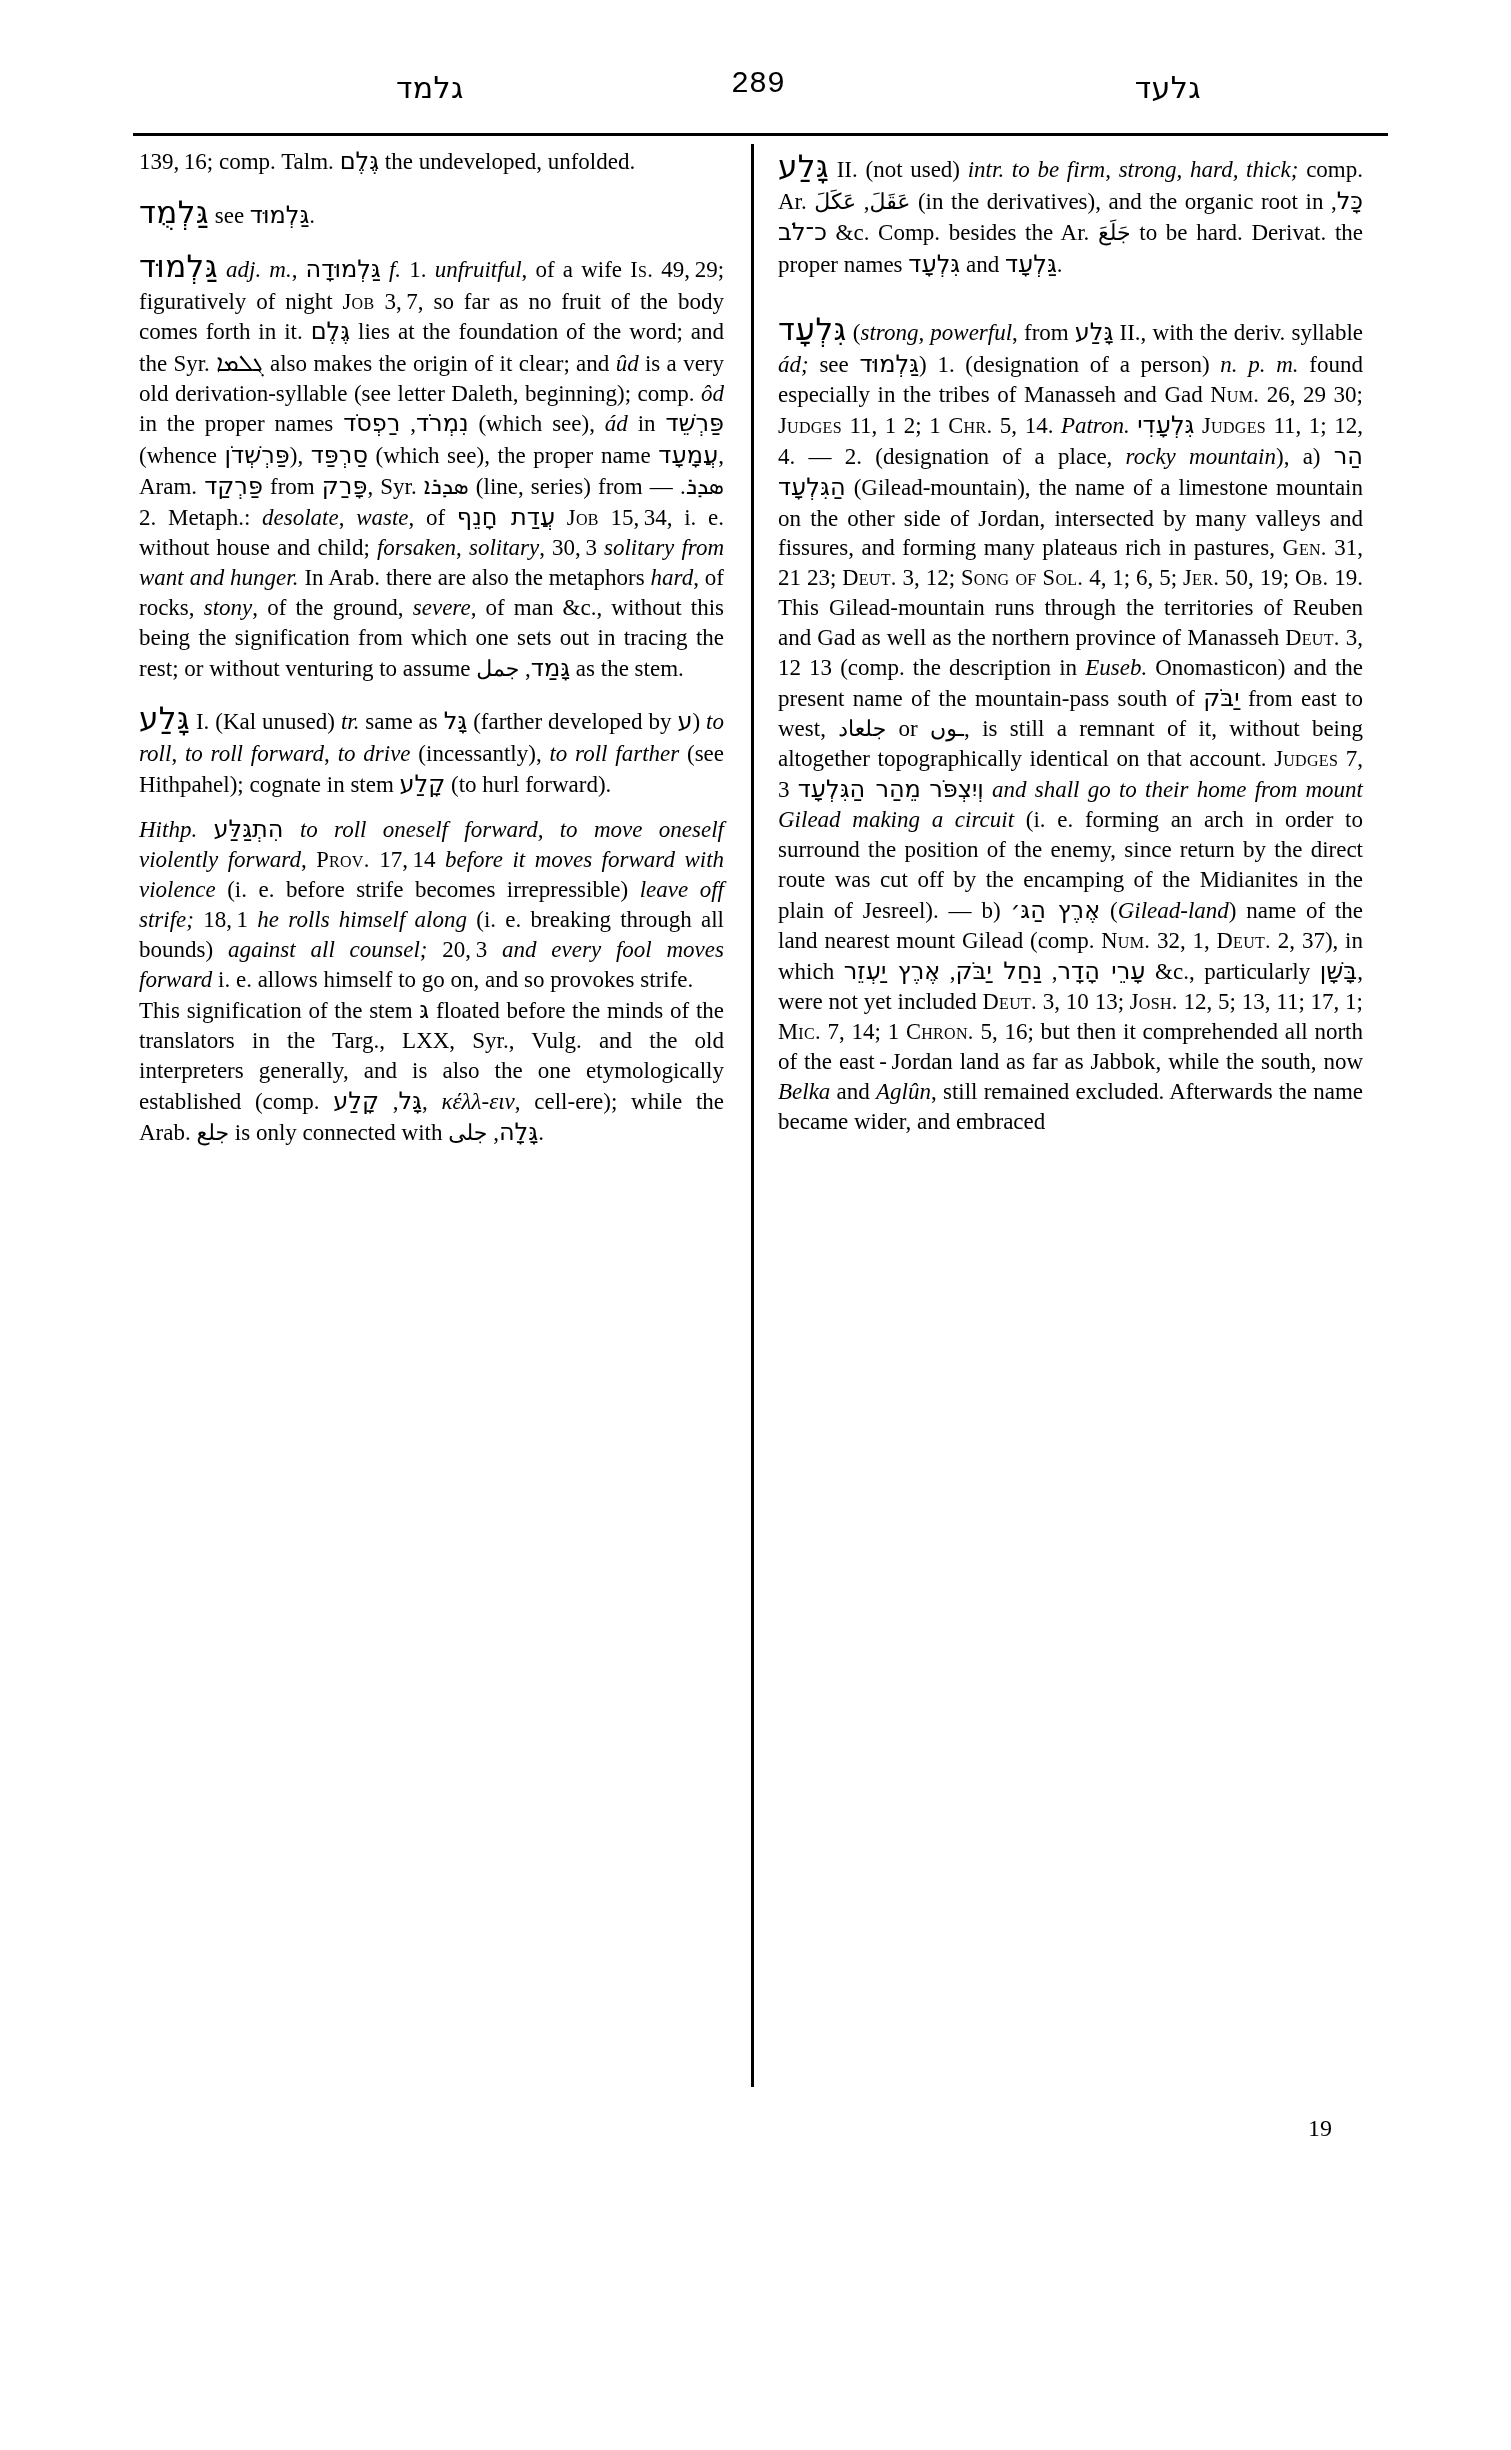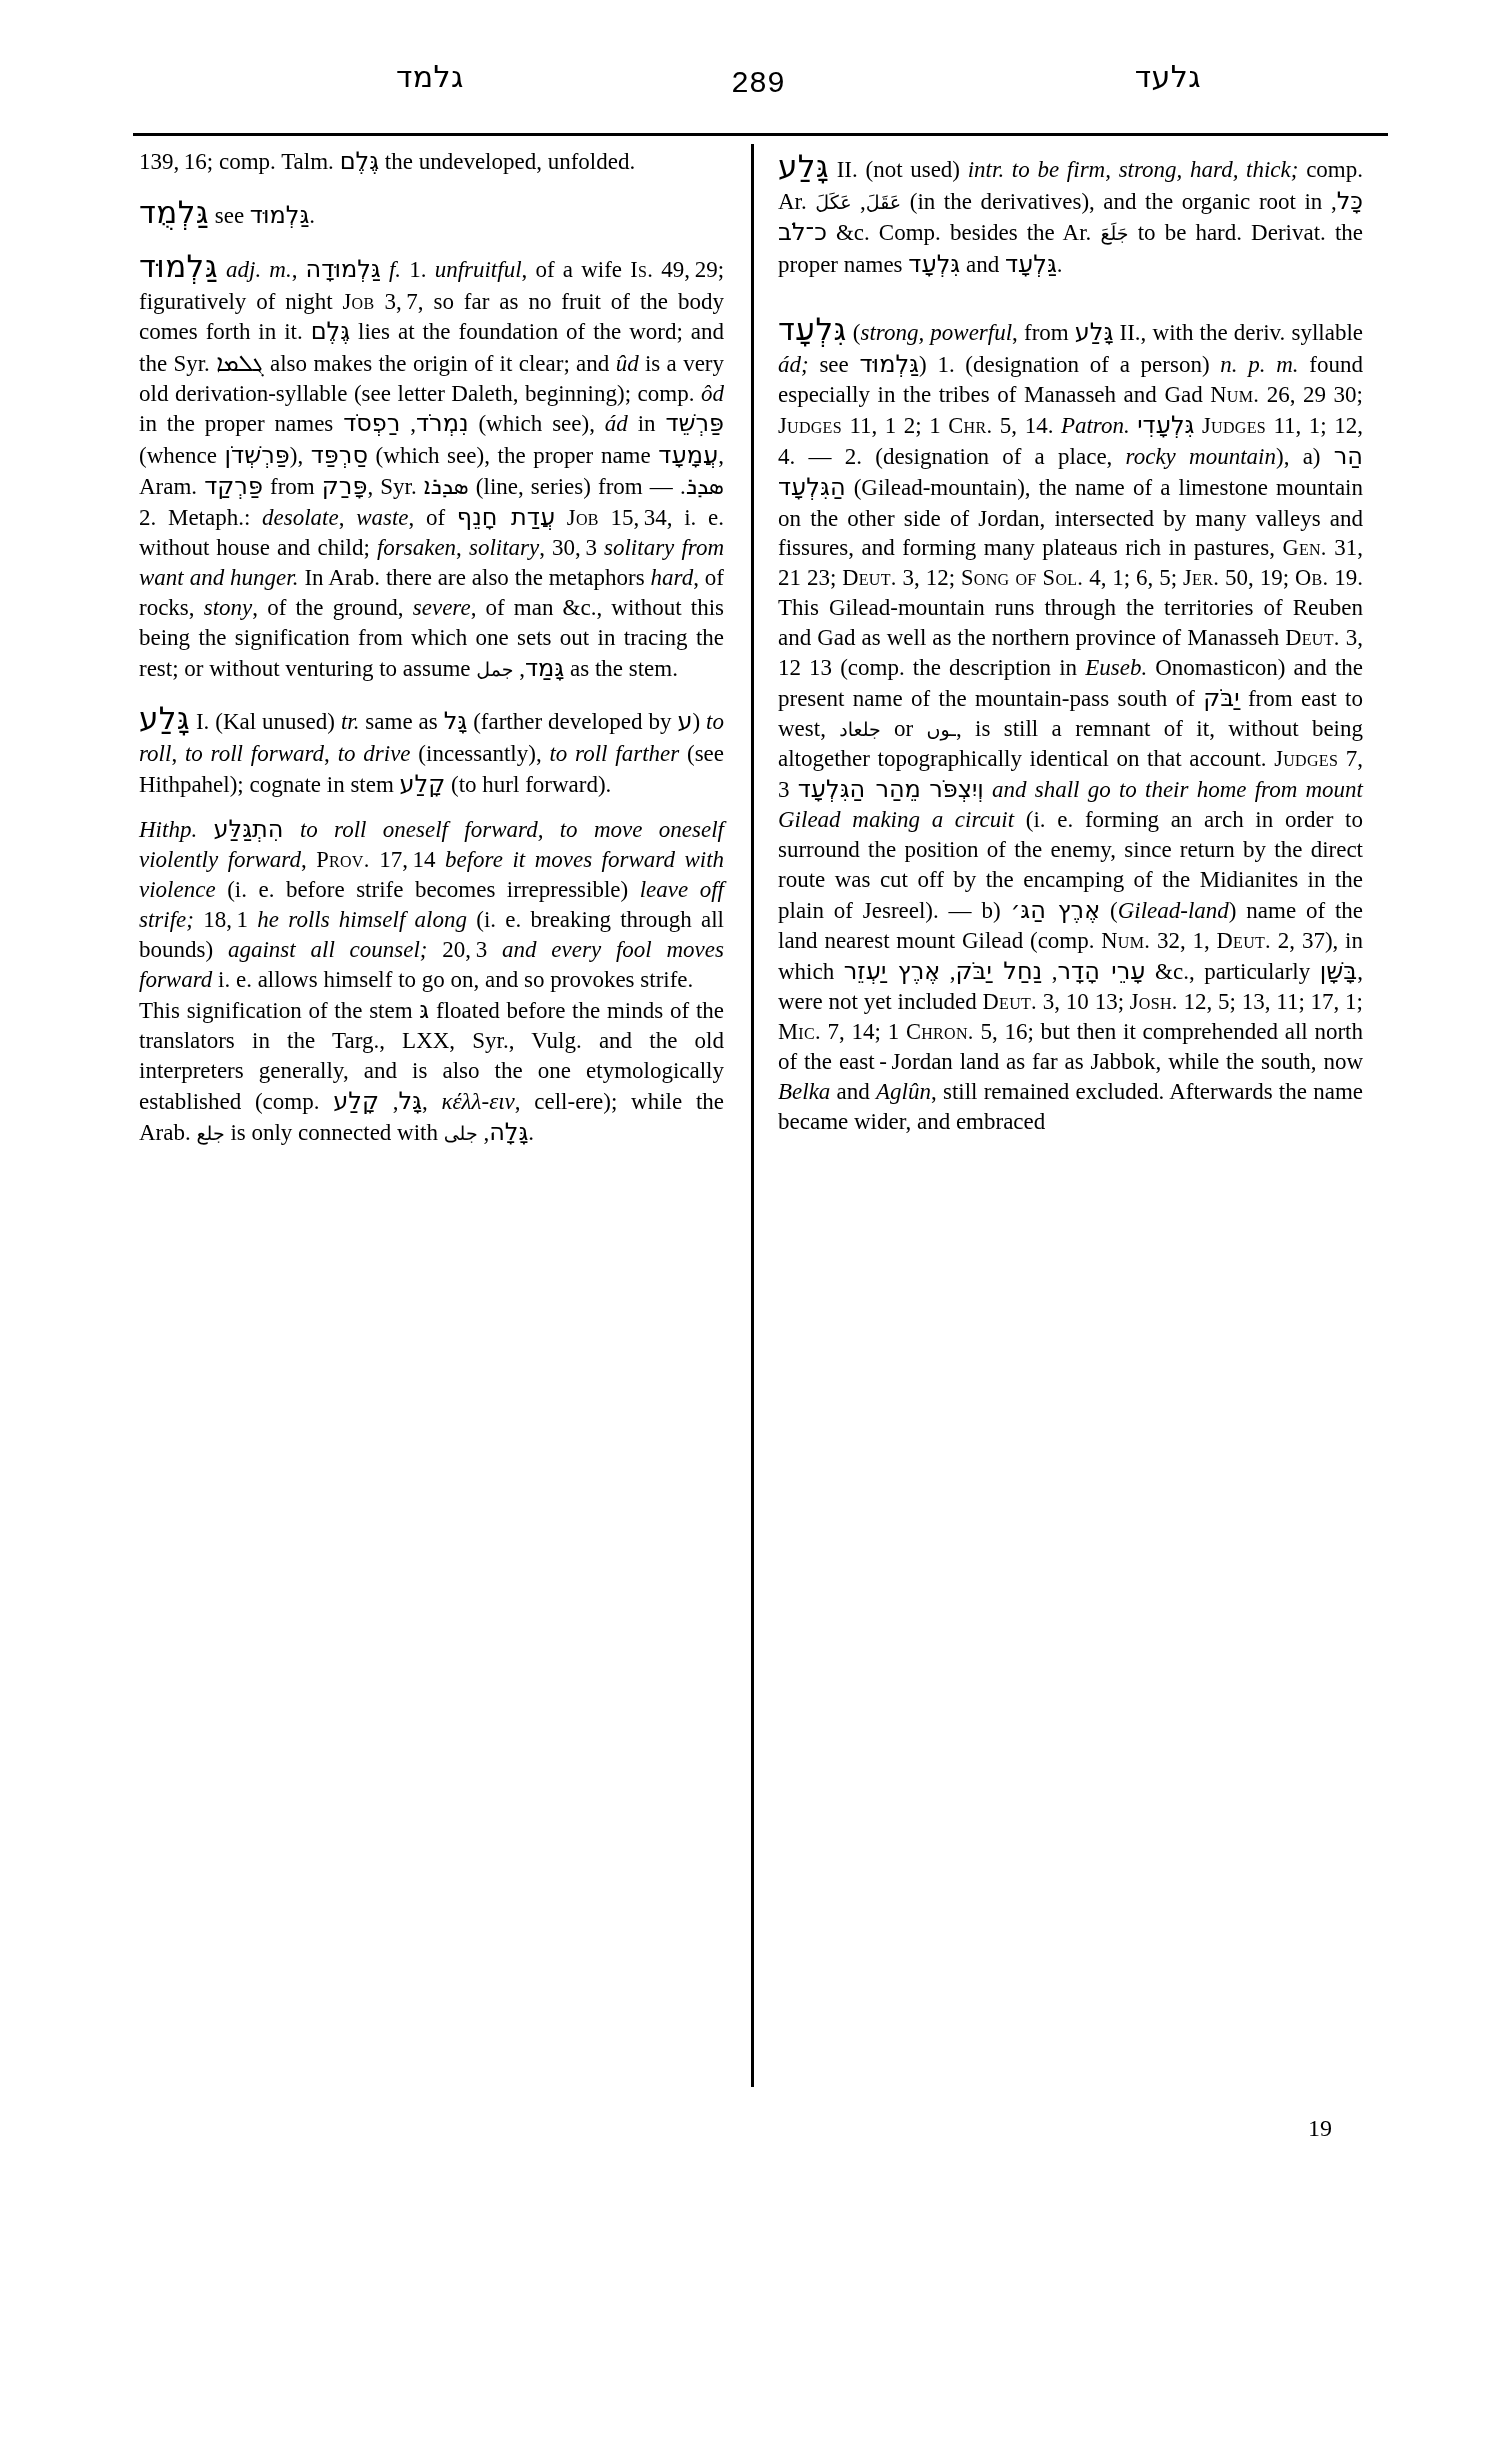--- a/index.html
+++ b/index.html
@@ -24,21 +24,21 @@
   
   .header {
     position: absolute;
     left: 135px;
     top: 54px;
     width: 1246px;
     height: 81px;
   }
   .hdr-left-heb, .hdr-right-heb {
     position: absolute;
-    top: 5px;
+    top: 16px;
     font-size: 36px;
     font-family: "DejaVu Sans", sans-serif;
     letter-spacing: 0.9px;
   }
   .hdr-left-heb { left: 261px; }
   .hdr-right-heb { right: 180px; }
   .hdr-page-no {
     position: absolute;
     left: 0; right: 0;
     top: 12.6px;
@@ -83,21 +83,21 @@
     font-family: "DejaVu Sans", sans-serif;
     font-size: 24px;
   }
   .heb-big {
     font-family: "DejaVu Sans", sans-serif;
     font-size: 30px;
     letter-spacing: 0.4px;
   }
   .ar {
     font-family: Liberation Serif, serif;
-    font-size: 19px;
+    font-size: 22px;
   }
   .syr {
     font-family: "DejaVu Sans", sans-serif;
     font-size: 23.4px;
   }
   .gk { font-family: "Liberation Serif", serif; font-style: italic; }
   i, .it { font-style: italic; }
   .sc {
     font-variant: small-caps;
     font-size: 22.5px;

